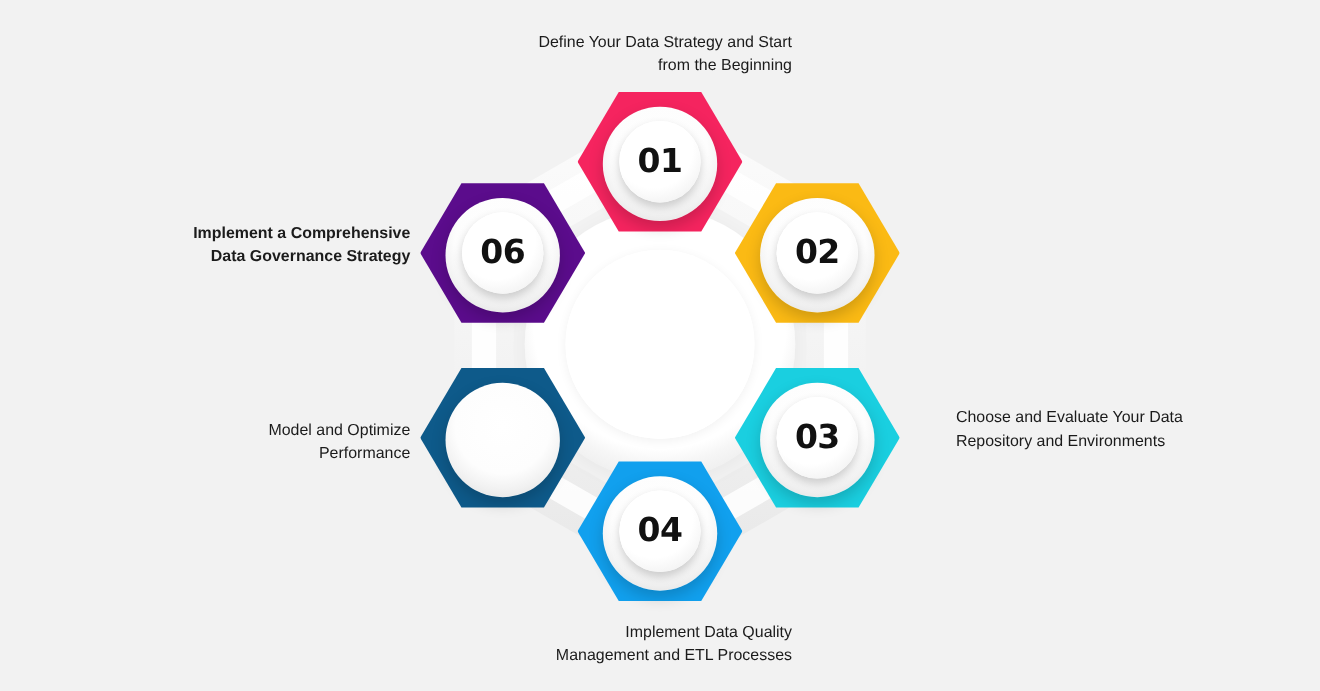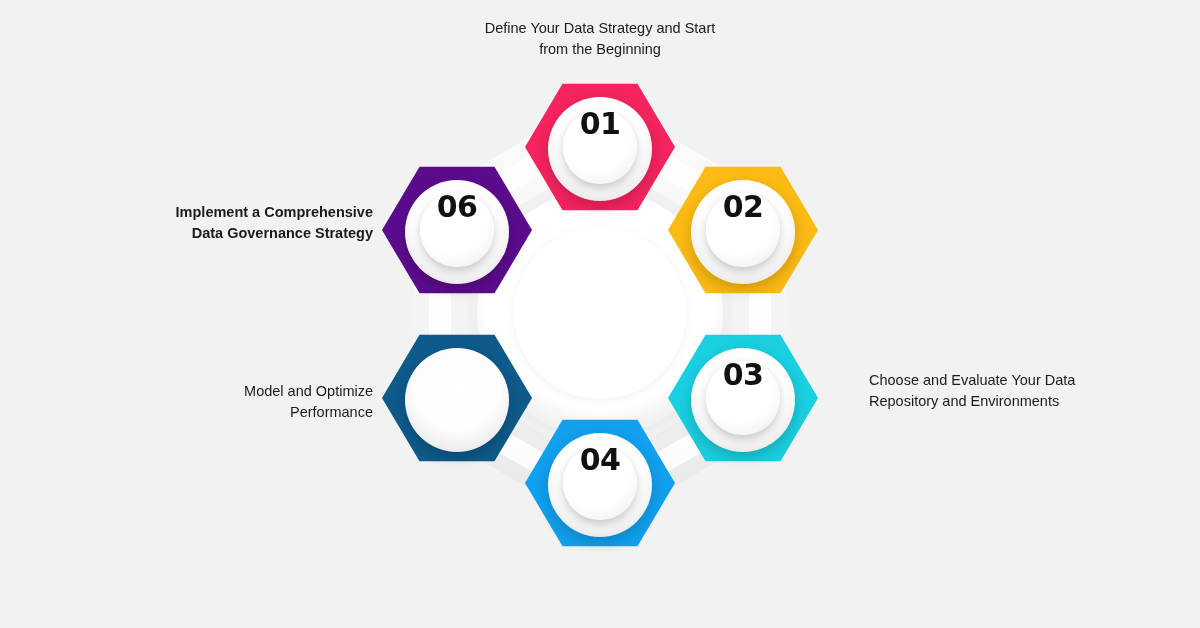--- a/index.html
+++ b/index.html
@@ -105,20 +105,21 @@
     margin-top: -37px;
     border-radius: 50%;
     background: radial-gradient(circle at 42% 34%,
                 #ffffff 0%,
                 #ffffff 55%,
                 #f4f4f4 78%,
                 #e9e9e9 100%);
     box-shadow: 0 4px 9px rgba(0,0,0,0.20),
                 inset 1px 2px 3px rgba(255,255,255,0.95);
     display: flex;
+    align-items: center;
     justify-content: center;
   }
   .num {
     font-family: "DejaVu Sans", sans-serif;
     font-size: 30px;
     font-weight: bold;
     color: #111111;
     letter-spacing: -0.5px;
     line-height: 1;
     margin-top: -1px;
@@ -128,21 +129,21 @@
   .label {
     position: absolute;
     font-family: "Liberation Sans", sans-serif;
     font-size: 14.5px;
     line-height: 1.48;
     color: #1b1b1b;
     width: 215px;
   }
   .label.right { text-align: left; }
   .label.left  { text-align: right; }
-  .label.center{ text-align: center; width: 240px; }
+  .label.center{ text-align: right; width: 240px; margin-top: 11px; }
 </style>
 </head>
 <body style="background: rgb(242, 242, 242);">
 
 <div id="infographic">
 
   <svg class="ring-svg" viewBox="0 0 1200 628" xmlns="http://www.w3.org/2000/svg">
     <defs>
       <linearGradient id="ringgrad" x1="0" y1="0" x2="0" y2="1">
         <stop offset="0%" stop-color="#fbfbfb"></stop>
@@ -183,20 +184,21 @@
   </div>
   <div class="label right" style="left:869px; top:370px;">Choose and Evaluate Your Data Repository and Environments</div>
 
   <div class="node" style="left:600px; top:483px;">
     <div class="hex" style="background-color: rgb(17, 160, 238);"></div>
     <div class="disc-shadow"></div>
     <div class="disc">
       <span class="num">04</span>
     </div>
   </div>
+  <div class="label center" style="left:480px; top:554px;">Implement Data Quality Management and ETL Processes</div>
 
   <div class="node" style="left:457px; top:398px;">
     <div class="hex" style="background-color: rgb(14, 90, 138);"></div>
     <div class="disc-shadow"></div>
   </div>
   <div class="label left" style="left:158px; top:381px;">Model and Optimize Performance</div>
 
   <div class="node" style="left:457px; top:230px;">
     <div class="hex" style="background-color: rgb(91, 12, 140);"></div>
     <div class="disc-shadow"></div>

